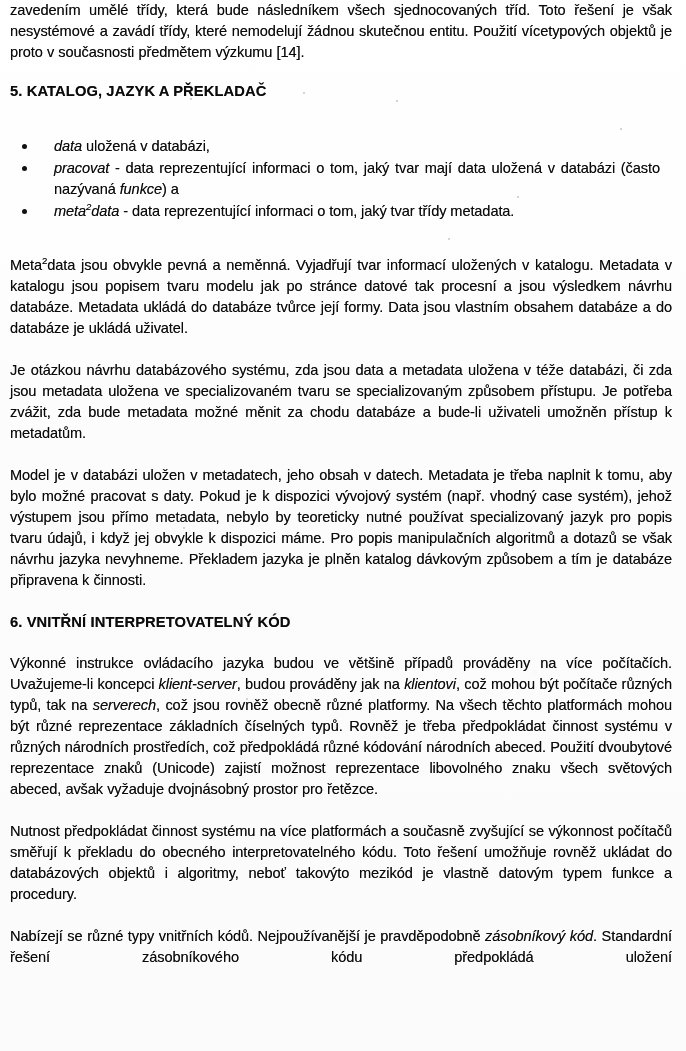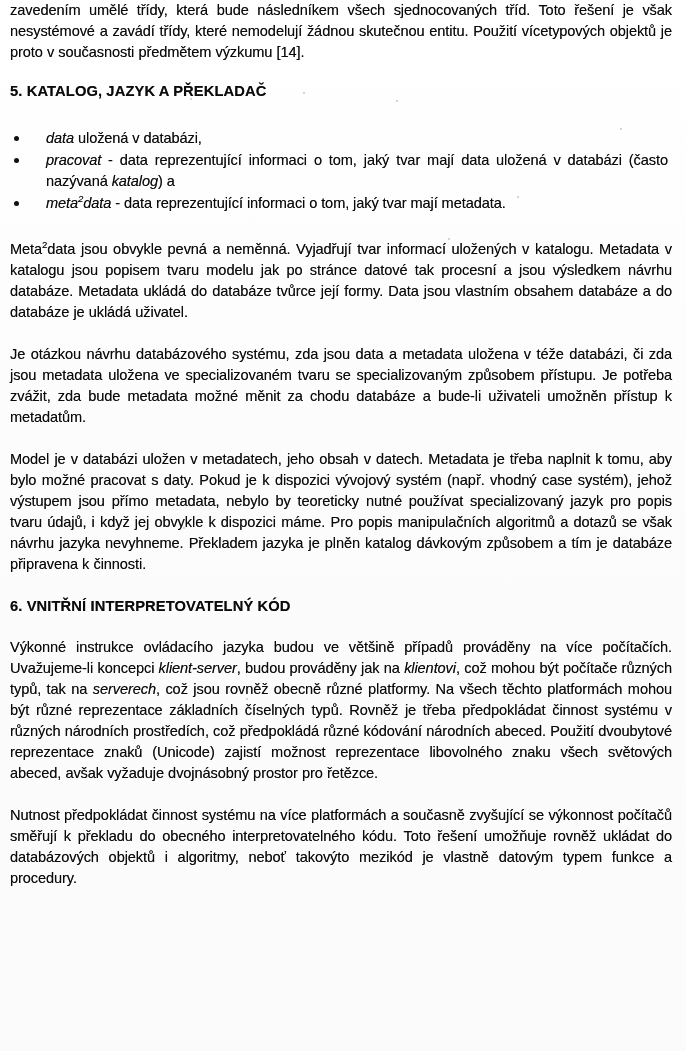--- a/index.html
+++ b/index.html
@@ -49,21 +49,21 @@
     font-weight: bold;
     margin: 0;
     letter-spacing: 0.1px;
     transform: scaleX(0.97);
     transform-origin: left center;
     font-stretch: condensed;
   }
   
   ul.bullets {
     list-style: none;
-    margin: 4px;
+    margin: 12px;
     padding: 0;
   }
   ul.bullets li {
     position: relative;
     padding-left: 32px;
     font-size: 14.6px;
     line-height: 21px;
     text-align: justify;
     margin: 0 0 1px 0;
     letter-spacing: -0.1px;
@@ -128,26 +128,26 @@
 
   <ul class="bullets">
 
     <li>
       <span class="dot"></span>
       <em>data</em><span> uložená v databázi,</span>
     </li>
 
     <li class="multiline">
       <span class="dot"></span>
-      <em>pracovat</em><span> - data reprezentující informaci o tom, jaký tvar mají data uložená v databázi  (často nazývaná </span><em>katalog</em><span>) a</span>
+      <em>pracovat</em><span> - data reprezentující informaci o tom, jaký tvar mají data uložená v databázi  (často nazývaná </span><em>funkce</em><span>) a</span>
     </li>
 
     <li>
       <span class="dot"></span>
-      <em><span>meta</span><sup>2</sup><span>data</span></em><span> - data reprezentující informaci o tom, jaký tvar mají metadata.</span>
+      <em><span>meta</span><sup>2</sup><span>data</span></em><span> - data reprezentující informaci o tom, jaký tvar třídy metadata.</span>
     </li>
   </ul>
 
   <div class="gap-lg"></div>
 
   <p class="para"><span>Meta</span><sup style="font-style:normal">2</sup><span>data</span> <span>jsou obvykle pevná a neměnná. Vyjadřují tvar informací uložených v katalogu. Metadata v katalogu jsou popisem tvaru modelu jak po stránce datové tak procesní a jsou výsledkem návrhu databáze. Metadata ukládá do databáze tvůrce její formy. Data jsou vlastním obsahem databáze a do databáze je ukládá uživatel.</span></p>
 
   <div class="gap-lg"></div>
 
   <p class="para">Je otázkou návrhu databázového systému, zda jsou data a metadata uložena v téže databázi, či zda jsou metadata uložena ve specializovaném tvaru se specializovaným způsobem přístupu. Je potřeba zvážit, zda bude metadata možné měnit za chodu databáze a bude-li uživateli umožněn přístup k metadatům.</p>
@@ -163,14 +163,15 @@
   <div class="gap-lg"></div>
 
   <p class="para"><span>Výkonné instrukce ovládacího jazyka budou ve většině případů prováděny na více počítačích. Uvažujeme-li koncepci </span><em>klient-server</em><span>, budou prováděny jak na </span><em>klientovi</em><span>, což mohou být počítače různých typů, tak na </span><em>serverech</em><span>, což jsou rovněž obecně různé platformy. Na všech těchto platformách mohou být různé reprezentace základních číselných typů. Rovněž je třeba předpokládat činnost systému v různých národních prostředích, což předpokládá různé kódování národních abeced. Použití dvoubytové reprezentace znaků (Unicode) zajistí možnost reprezentace libovolného znaku všech světových abeced, avšak vyžaduje dvojnásobný prostor pro řetězce.</span></p>
 
   <div class="gap-lg"></div>
 
   <p class="para">Nutnost předpokládat činnost systému na více platformách a současně zvyšující se výkonnost počítačů směřují k překladu do obecného interpretovatelného kódu. Toto řešení umožňuje rovněž ukládat do databázových objektů i algoritmy, neboť takovýto mezikód je vlastně datovým typem funkce a procedury.</p>
 
   <div class="gap-lg"></div>
 
+  <p class="para stretch-all"><span>Nabízejí se různé typy vnitřních kódů. Nejpoužívanější je pravděpodobně </span><em>zásobníkový kód</em><span>. Standardní řešení zásobníkového kódu předpokládá uložení</span></p>
 
 </div>
 
 </body></html>

